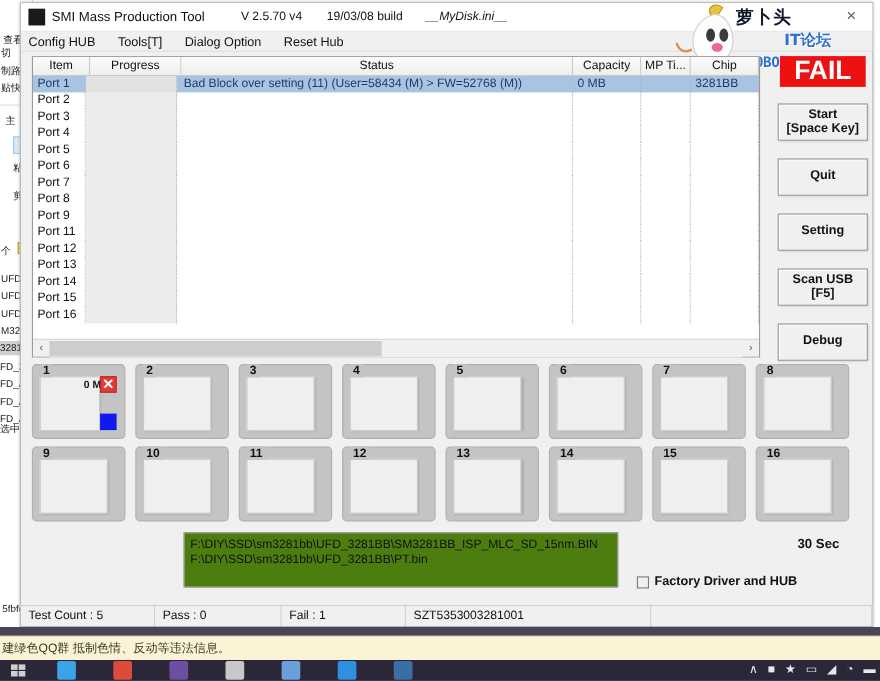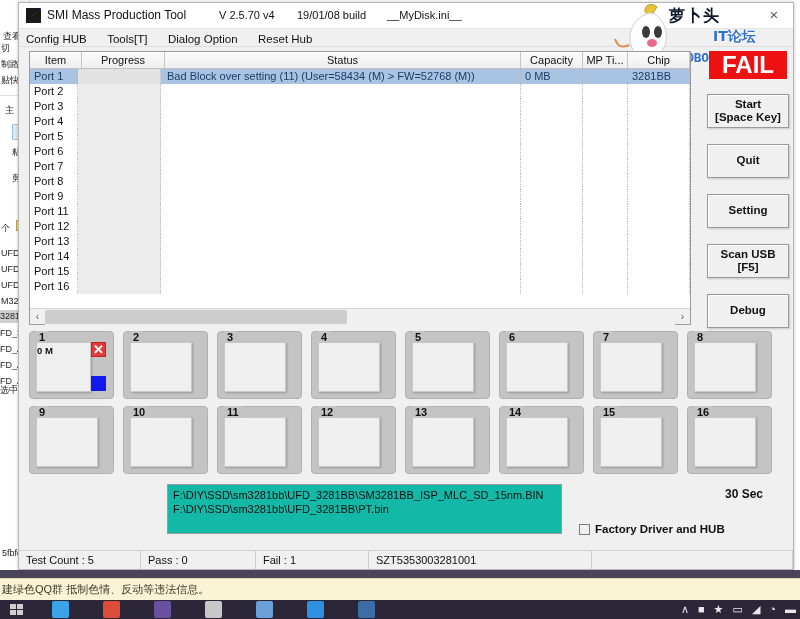--- a/index.html
+++ b/index.html
@@ -81,21 +81,21 @@
       linear-gradient(135deg,#1a1a1a 0 50%, transparent 50%),
       linear-gradient(315deg,#1a1a1a 0 50%, transparent 50%),
       #2255cc;
   }
   .title-text {
     position:absolute; left:28px; top:5px; font-size:12px; color:#111;
     white-space:nowrap;
   }
   .title-ver  { position:absolute; left:200px; top:6px; font-size:11px; color:#111; }
   .title-build{ position:absolute; left:278px; top:6px; font-size:11px; color:#111; }
-  .title-ini  { position:absolute; left:368px; top:6px; font-size:11px; color:#111; }
+  .title-ini  { position:absolute; left:368px; top:6px; font-size:11px; color:#111;font-style:italic; }
   .win-close {
     position:absolute; right:6px; top:2px; width:26px; height:20px;
     font-size:15px; color:#5a5a5a; text-align:center; line-height:20px;
     cursor:pointer;
   }
 
   .menubar {
     position:relative; height:18px; background:#f0f0f0;
     border-bottom:1px solid #dedede; padding-left:7px;
   }
@@ -196,37 +196,37 @@
     position:absolute; left:6px; top:-1px; font-size:11px; font-weight:bold; color:#111;
     background:#c4c4c4; padding:0 3px; z-index:2;
   }
   .dev-screen {
     position:absolute; left:6px; top:10px; width:55px; height:50px;
     background:#efefef; border:1px solid #c8c8c8;
     box-shadow:1px 1px 2px rgba(0,0,0,.22);
   }
   .dev-screen.wide { width:62px; }
   .dev-cap {
-    position:absolute; left:0; top:2px; width:55px; text-align:left;
+    position:absolute; left:0; top:2px; width:55px; text-align:right;
     font-size:9.5px; font-weight:bold; color:#111; font-family:"Liberation Sans",sans-serif;
   }
   .dev-x {
     position:absolute; right:7px; top:10px; width:15px; height:15px;
     background:#e23b3b; color:#ffffff; font-size:13px; font-weight:bold;
     text-align:center; line-height:14px; border:1px solid #c02222;
   }
   .dev-blue {
     position:absolute; right:7px; top:44px; width:15px; height:15px;
     background:#1019f0;
   }
 
   
   .filebox {
     position:absolute; left:148px; top:481px; width:395px; height:50px;
-    background:#14b8a6; border:1px solid #9a9a9a;
+    background:#4d7c0f; border:1px solid #9a9a9a;
     font-size:11px; color:#111; padding:3px 5px; line-height:14px;
     overflow:hidden; white-space:nowrap;
   }
   .sec-label {
     position:absolute; left:706px; top:484px; font-size:12px; font-weight:bold;
     color:#111;
   }
   .fdhub {
     position:absolute; left:560px; top:520px; font-size:11.5px; font-weight:bold;
     color:#111; display:flex; align-items:center; gap:5px;
@@ -287,21 +287,21 @@
   </div>
 
   <div class="desk-tip">5fbfc</div>
 
   <div id="app">
 
     <div class="titlebar">
       <div class="app-icon"></div>
       <div class="title-text">SMI Mass Production Tool</div>
       <div class="title-ver">V 2.5.70  v4</div>
-      <div class="title-build">19/01/08 build</div>
+      <div class="title-build">19/03/08 build</div>
       <div class="title-ini">__MyDisk.ini__</div>
       <div class="win-close">×</div>
     </div>
 
     <div class="menubar">
       <div class="mi">Config HUB</div>
       <div class="mi">Tools[T]</div>
       <div class="mi">Dialog Option</div>
       <div class="mi">Reset Hub</div>
     </div>

